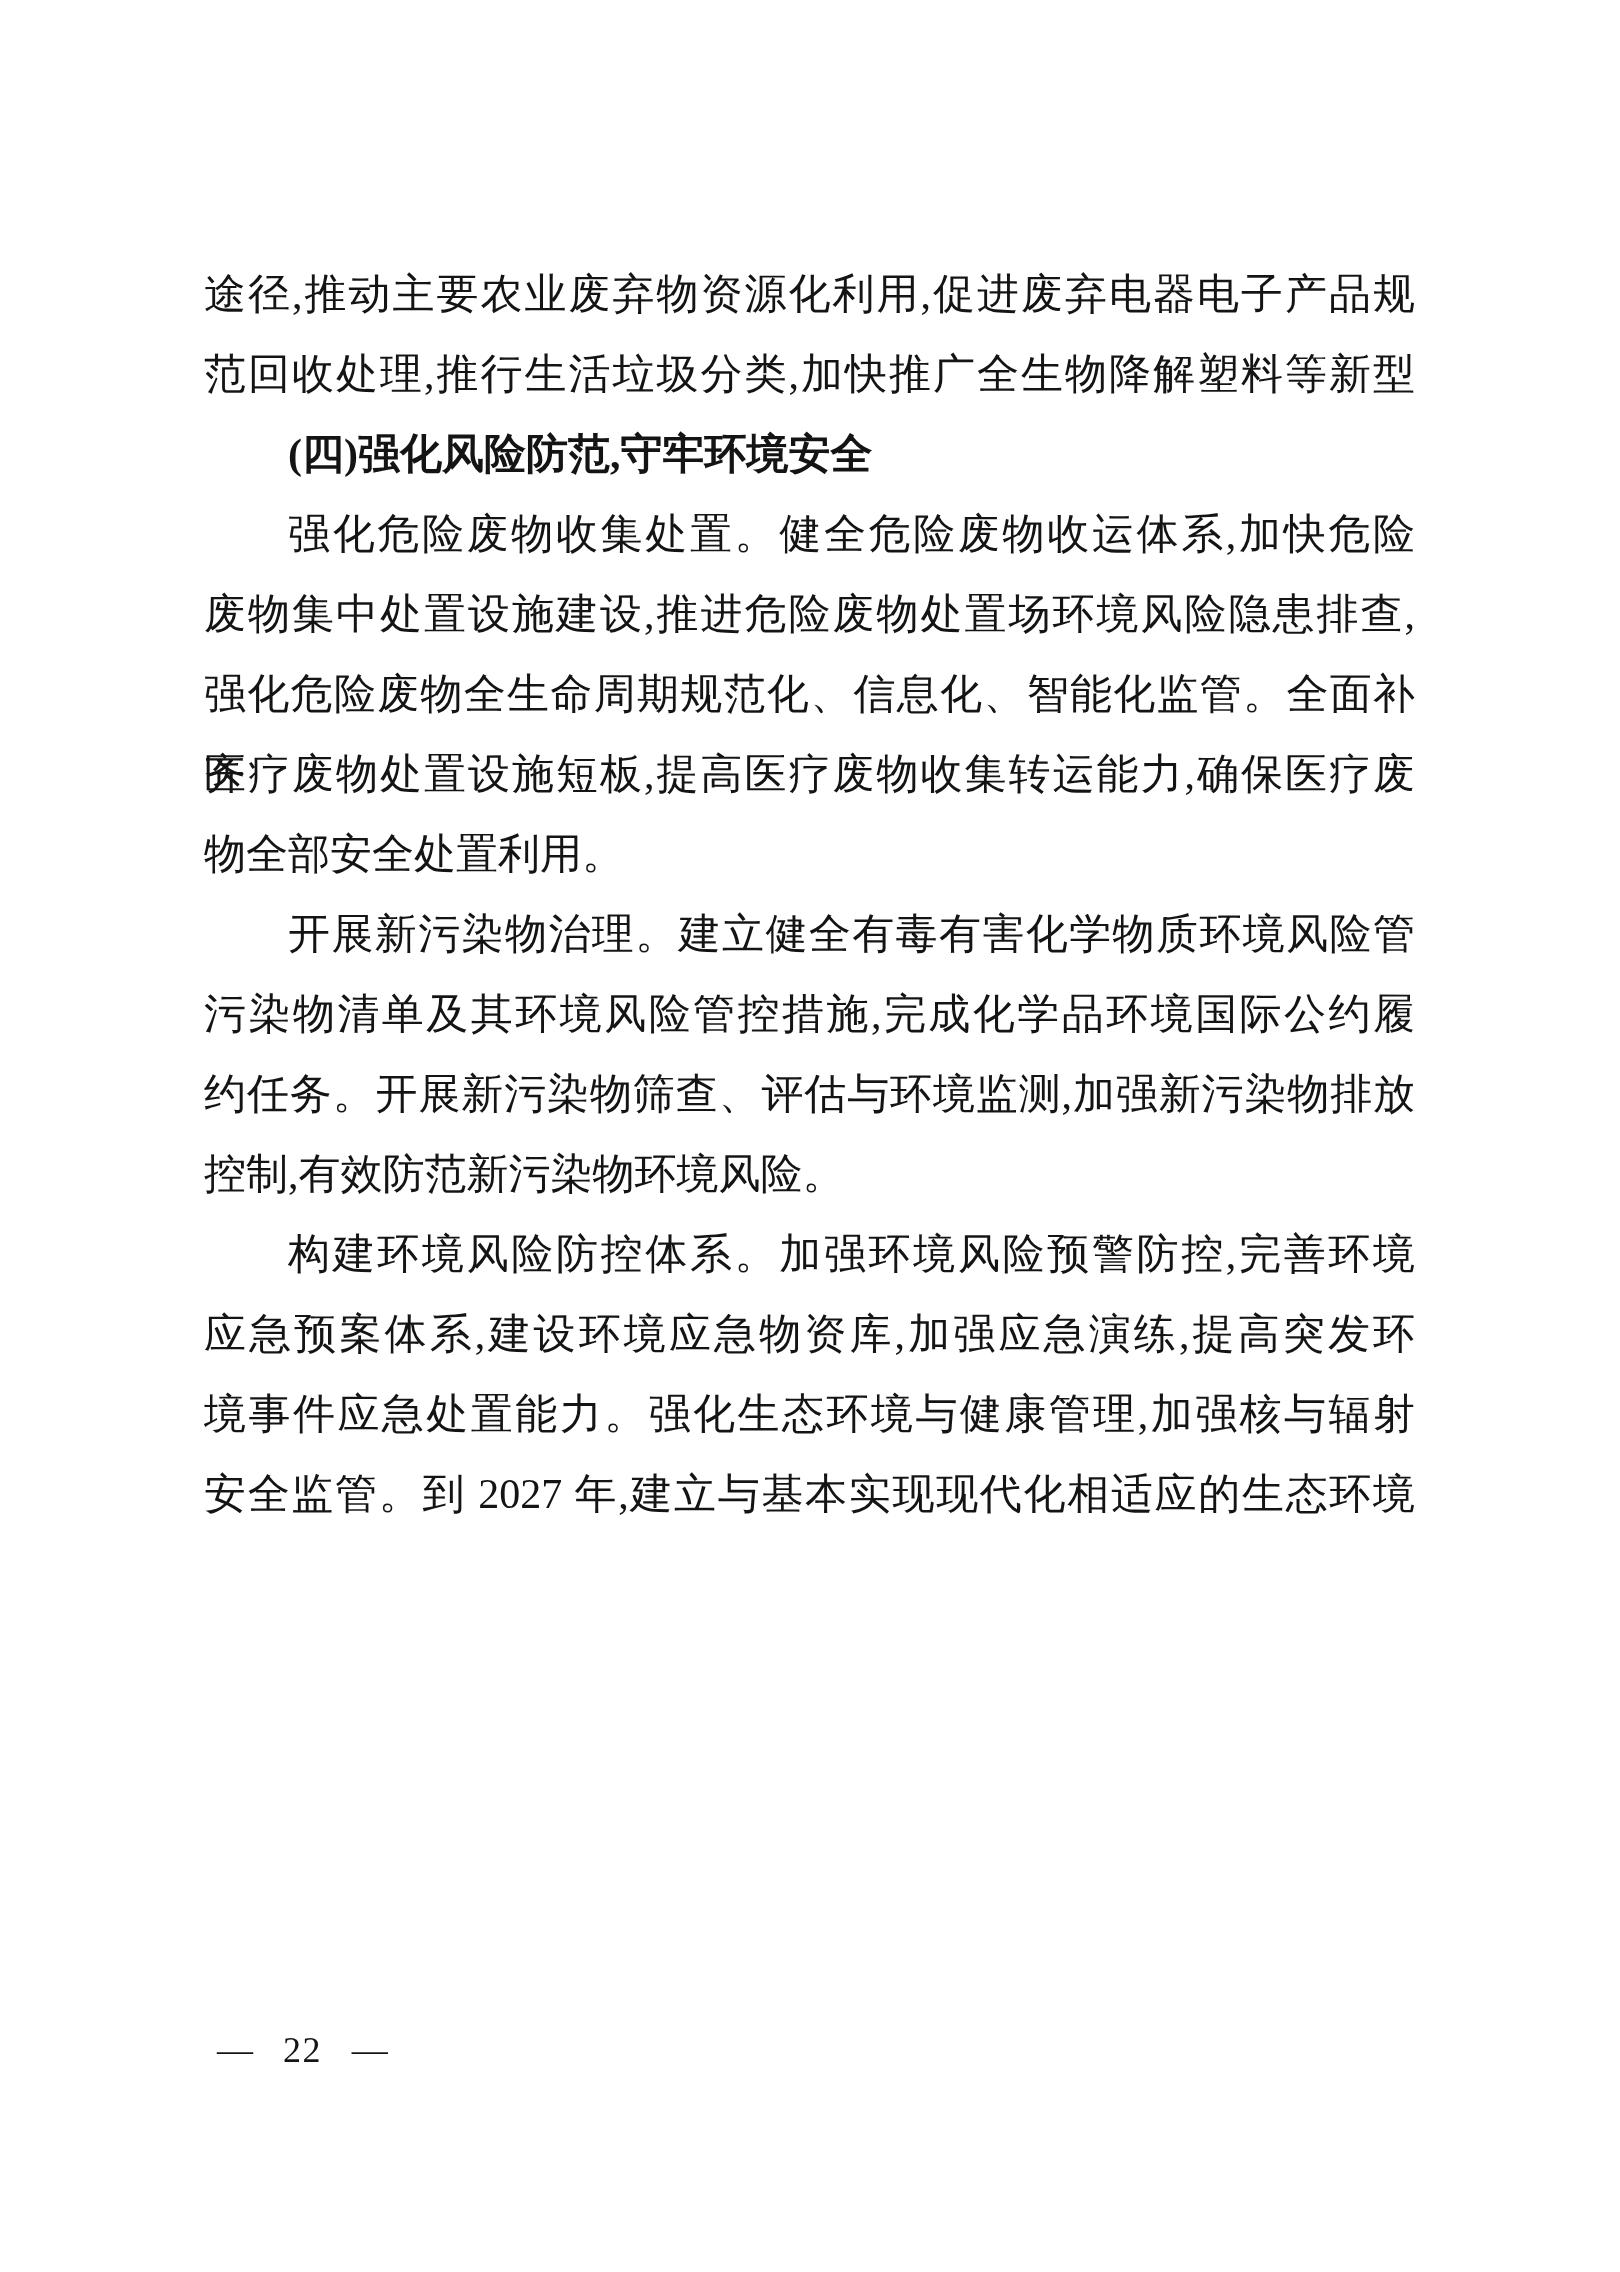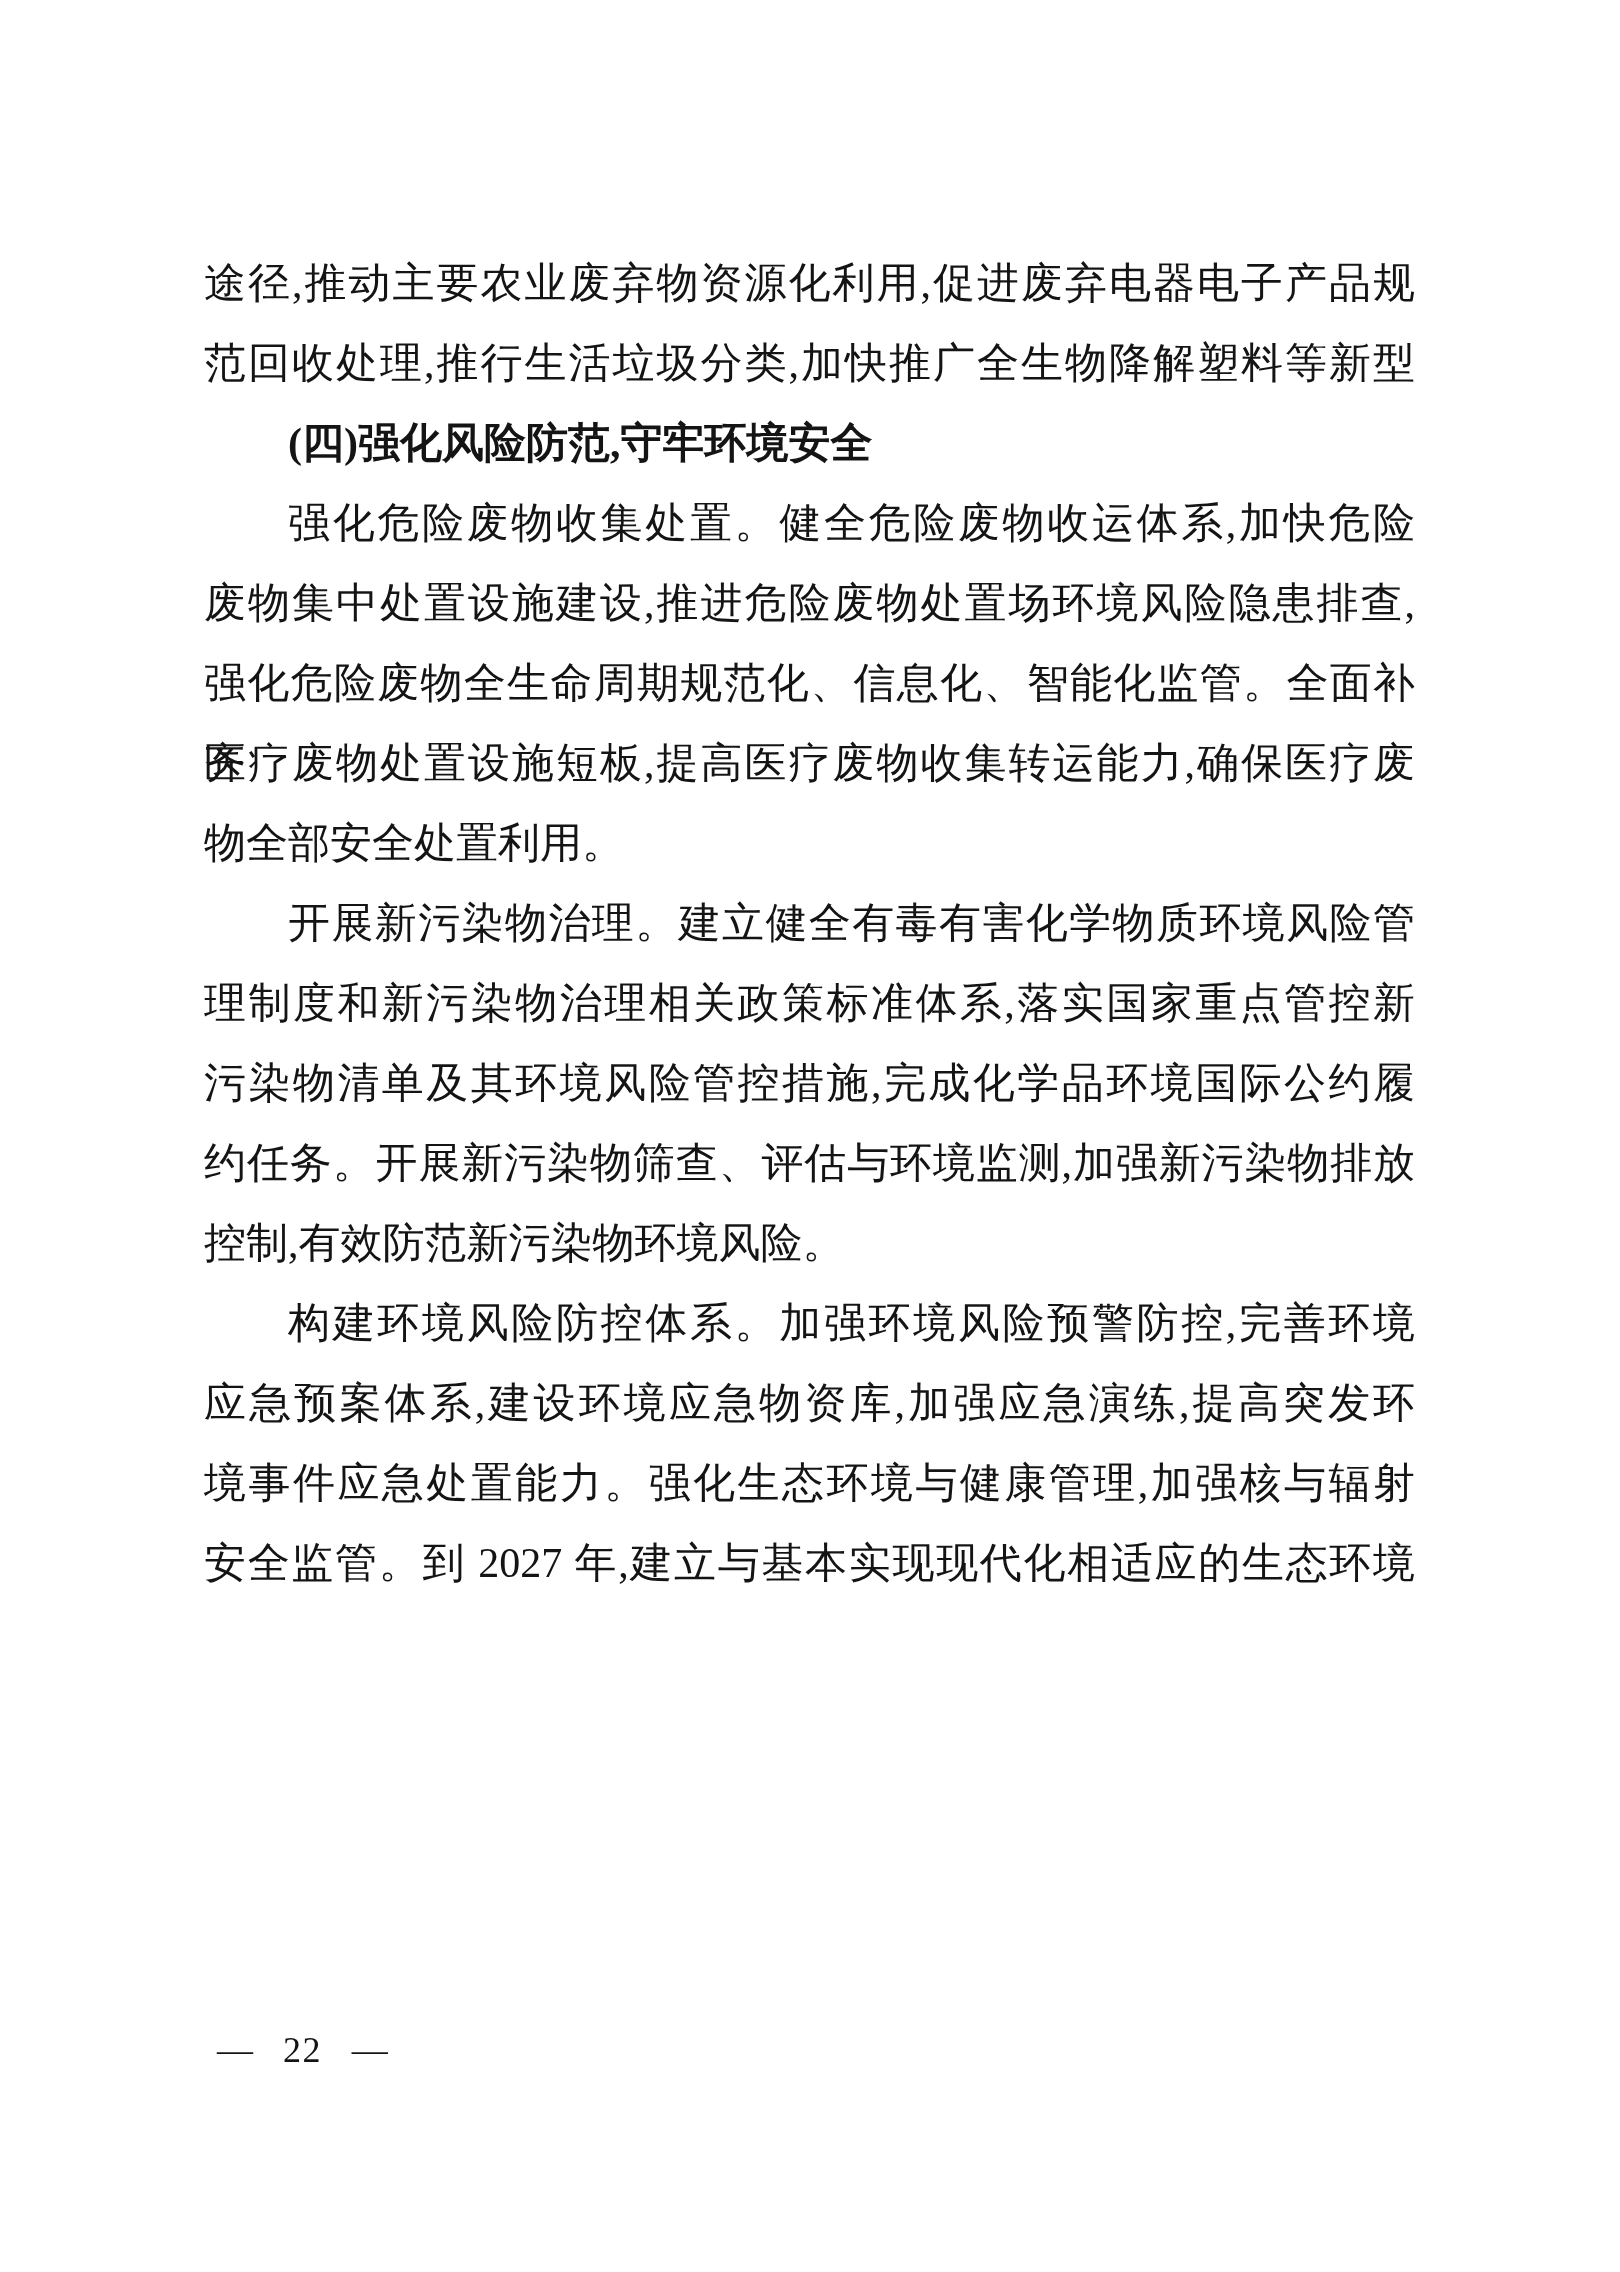--- a/index.html
+++ b/index.html
@@ -8,21 +8,21 @@
     width: 1621px;
     height: 2273px;
     background: #ffffff;
     font-family: "Liberation Serif", "DejaVu Serif", serif;
     color: #141414;
     overflow: hidden;
   }
   .body-text {
     position: absolute;
     left: 204px;
-    top: 243px;
+    top: 254px;
     width: 1211px;
     font-size: 42px;
     line-height: 80px;
     overflow: hidden;
   }
   .ln {
     white-space: normal;
     text-align: justify;
     text-align-last: justify;
     height: 80px;
@@ -62,21 +62,20 @@
   <div class="body-text">
     <div class="ln">途径,推动主要农业废弃物资源化利用,促进废弃电器电子产品规</div>
     <div class="ln">范回收处理,推行生活垃圾分类,加快推广全生物降解塑料等新型</div>
     <div class="ln hd">(四)强化风险防范,守牢环境安全</div>
     <div class="ln ind">强化危险废物收集处置。健全危险废物收运体系,加快危险</div>
     <div class="ln">废物集中处置设施建设,推进危险废物处置场环境风险隐患排查,</div>
     <div class="ln">强化危险废物全生命周期规范化、信息化、智能化监管。全面补齐</div>
     <div class="ln">医疗废物处置设施短板,提高医疗废物收集转运能力,确保医疗废</div>
     <div class="ln end">物全部安全处置利用。</div>
     <div class="ln ind">开展新污染物治理。建立健全有毒有害化学物质环境风险管</div>
-    <div class="ln">理制度和新污染物治理相关政策标准体系,落实国家重点管控新</div>
     <div class="ln">污染物清单及其环境风险管控措施,完成化学品环境国际公约履</div>
     <div class="ln">约任务。开展新污染物筛查、评估与环境监测,加强新污染物排放</div>
     <div class="ln end">控制,有效防范新污染物环境风险。</div>
     <div class="ln ind">构建环境风险防控体系。加强环境风险预警防控,完善环境</div>
     <div class="ln">应急预案体系,建设环境应急物资库,加强应急演练,提高突发环</div>
     <div class="ln">境事件应急处置能力。强化生态环境与健康管理,加强核与辐射</div>
     <div class="ln">安全监管。到 2027 年,建立与基本实现现代化相适应的生态环境</div>
   </div>
 
   <div class="footer">

